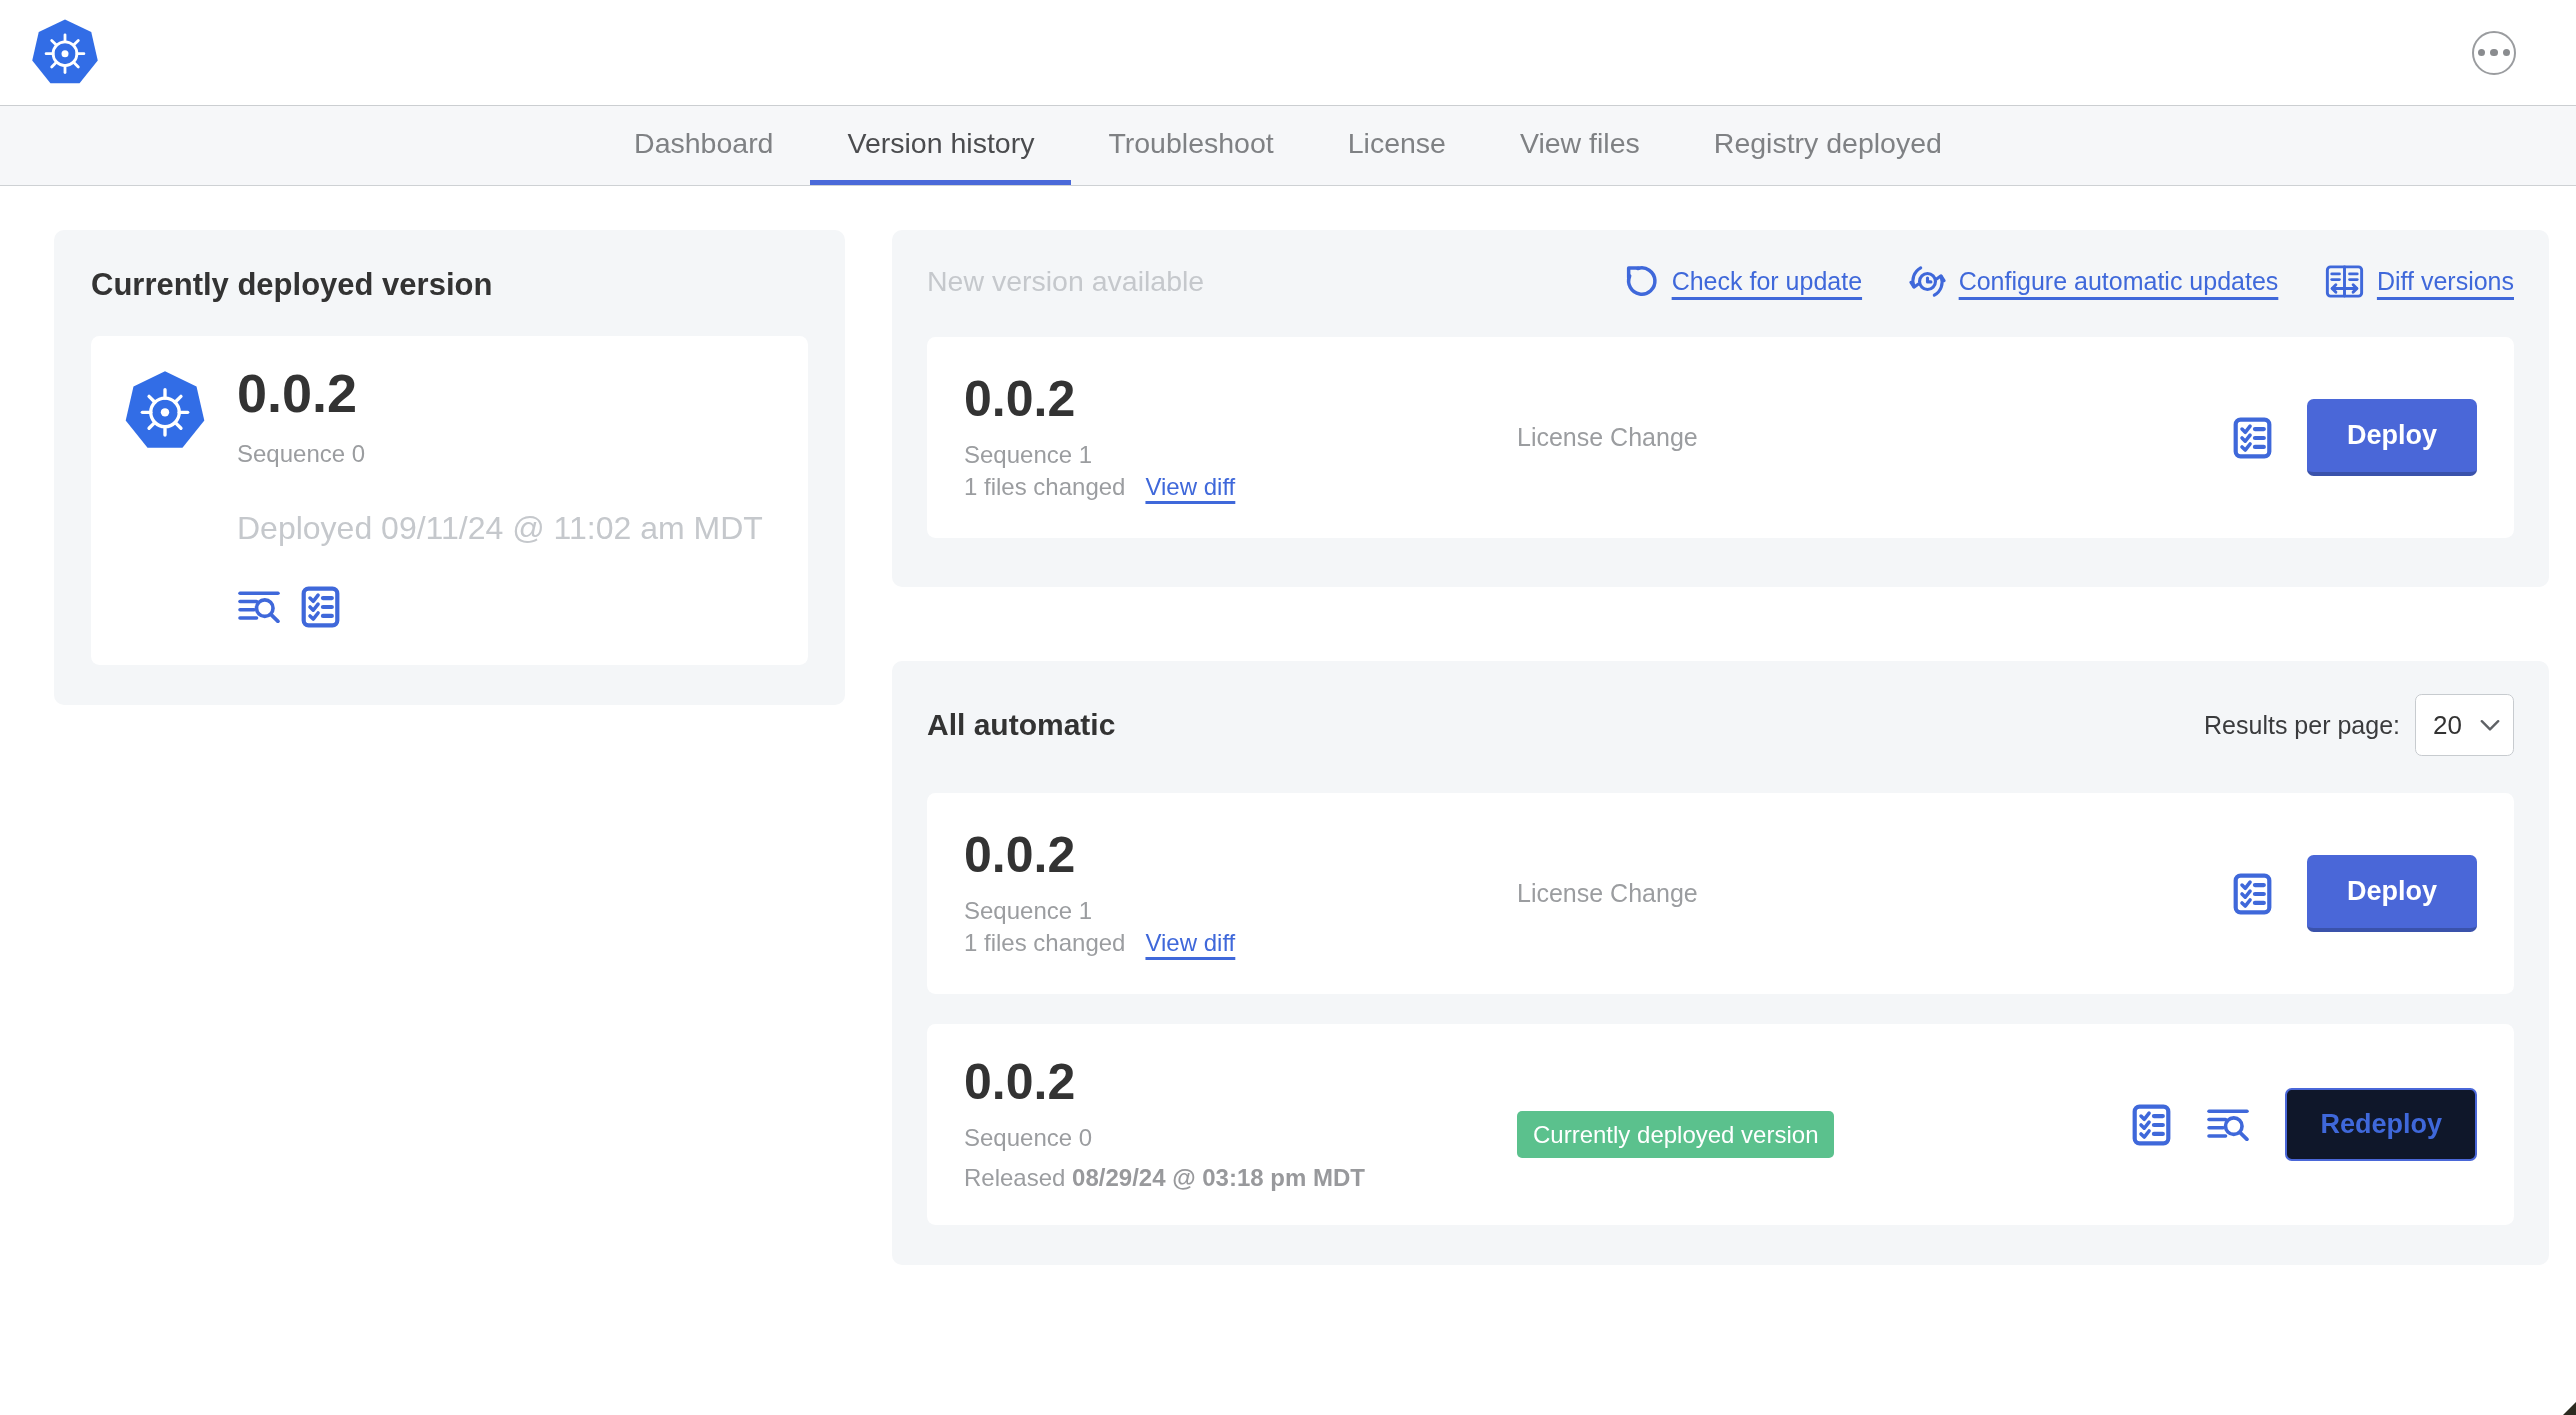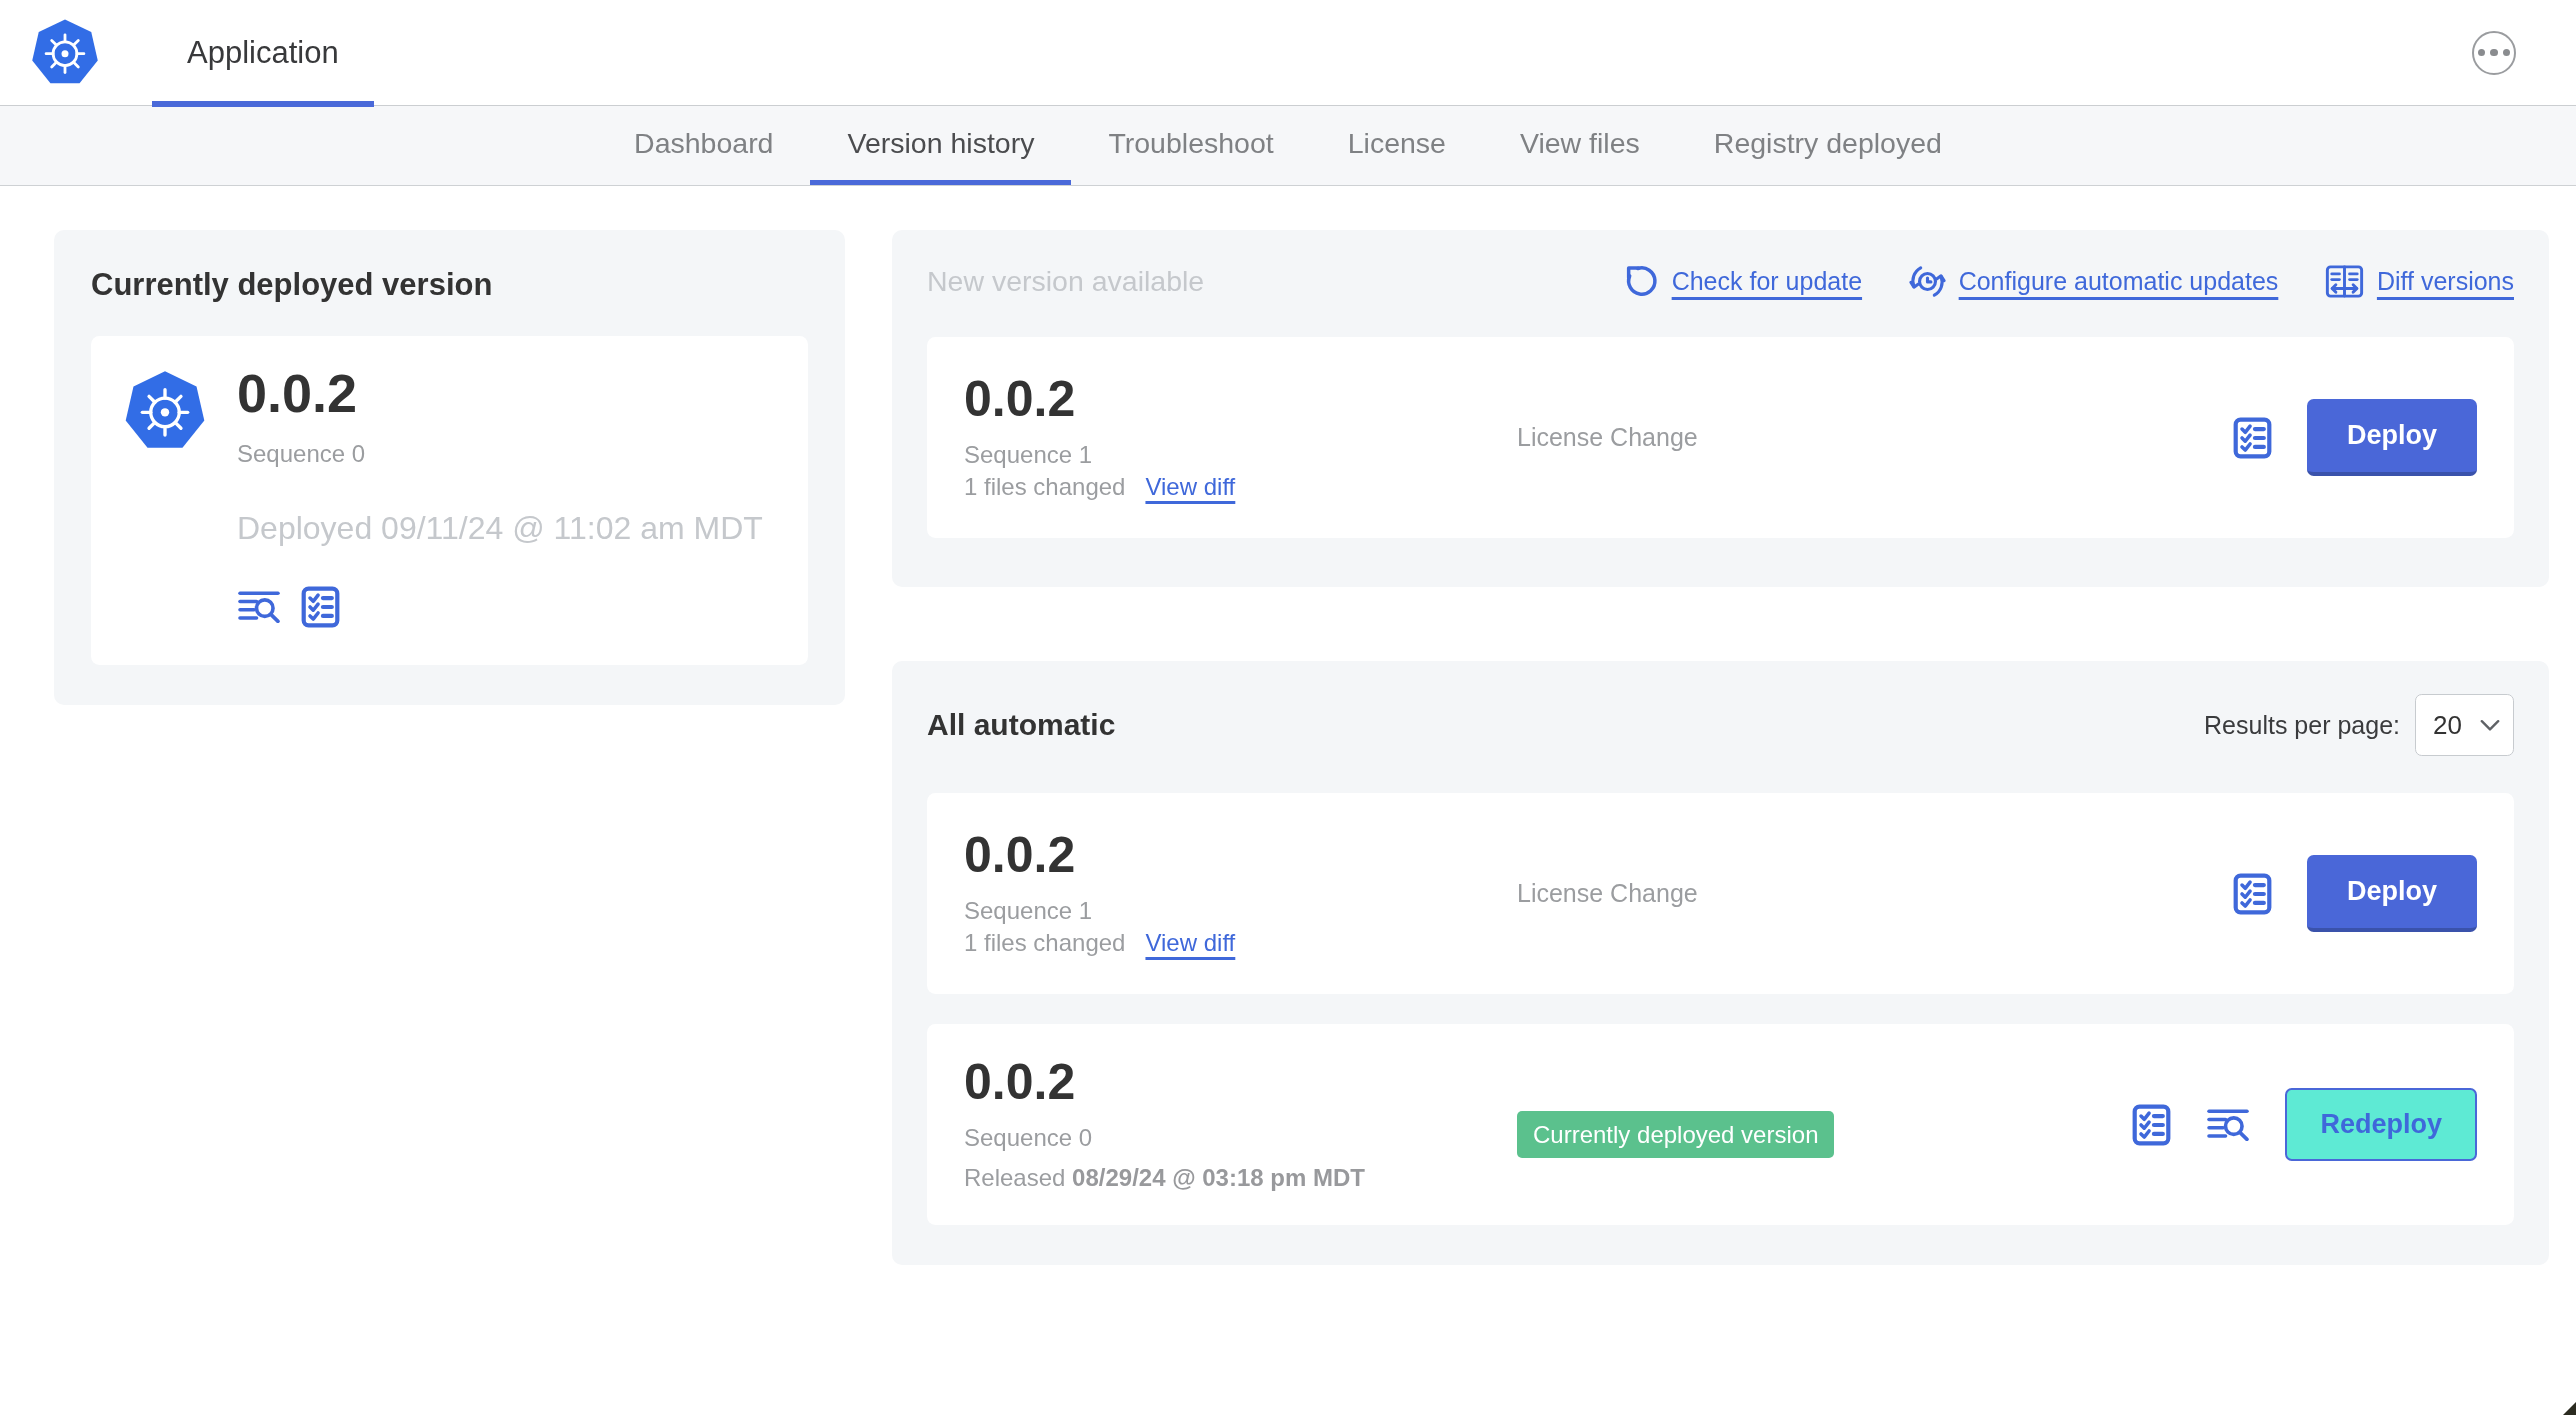--- a/index.html
+++ b/index.html
@@ -49,21 +49,21 @@
   .v-num{font-size:50px;font-weight:700;color:#333;line-height:1;}
   .v-seq{margin-top:17px;font-size:24px;color:#9b9da0;}
   .v-files{margin-top:4px;font-size:24px;color:#9b9da0;display:flex;align-items:baseline;gap:20px;}
   .view-diff{color:#3f68da;font-weight:500;text-decoration:underline;text-decoration-thickness:2.5px;text-underline-offset:5.9px;cursor:pointer;}
   .v-released{margin-top:11.7px;font-size:24px;color:#9b9da0;}
   .v-released b{font-weight:700;color:#98999c;}
   .v-mid{flex:1;font-size:25px;color:#9b9da0;font-weight:500;}
   .badge-green{display:inline-block;margin-top:20px;background:#5bc18d;color:#fff;font-size:24px;font-weight:400;padding:9.2px 16px;border-radius:5px;}
   .v-right{display:flex;align-items:center;gap:35px;color:#3f68da;}
   .btn-primary{background:#4a67d8;border:none;border-bottom:4.2px solid #3a52ab;color:#fff;font-size:27px;font-weight:700;padding:21px 40px;border-radius:6.7px;cursor:pointer;font-family:inherit;}
-  .btn-outline{background:#5eead4;border:2.5px solid #4a67d8;color:#3f68da;font-size:27px;font-weight:600;padding:19px 33px;border-radius:6.7px;cursor:pointer;font-family:inherit;}
+  .btn-outline{background:#0f172a;border:2.5px solid #4a67d8;color:#3f68da;font-size:27px;font-weight:600;padding:19px 33px;border-radius:6.7px;cursor:pointer;font-family:inherit;}
 
   .all-panel{margin-top:74px;padding:33px 35px 40px;}
   .all-panel h2{margin:0;font-size:30px;font-weight:700;color:#333;}
   .rpp{display:flex;align-items:center;gap:15px;font-size:25px;color:#3a3b3d;}
   .select{width:99px;height:62px;background:#fff;border:1.7px solid #c7cbcf;border-radius:6.7px;display:flex;align-items:center;justify-content:space-between;padding:0 13.4px 0 17px;font-size:26px;color:#333;cursor:pointer;box-sizing:border-box;}
   .all-panel .version-row + .version-row{margin-top:30px;}
 
   
   .footer{margin-top:57px;flex-grow:0;height:84px;background:#f4f6f8;display:flex;align-items:center;justify-content:center;font-size:24px;color:#9b9da0;}
 
@@ -86,23 +86,20 @@
             <line x1="50" y1="68" x2="50" y2="78"></line>
           <line x1="33" y1="51" x2="23" y2="51"></line>
             <line x1="67" y1="51" x2="77" y2="51"></line>
           <line x1="62" y1="39" x2="69" y2="32"></line>
             <line x1="38" y1="39" x2="31" y2="32"></line>
           <line x1="62" y1="63" x2="69" y2="70"></line>
             <line x1="38" y1="63" x2="31" y2="70"></line>
         </g>
         <circle cx="50" cy="51" r="5" fill="#fff"></circle>
       </svg>
-    </div>
-    <div class="app-tab">
-      <span class="app-title">Application</span>
     </div>
     <div class="more-btn">
       <span style="display:flex;gap:5px;">
           <i></i>
           <i></i>
           <i></i>
         </span>
     </div>
   </header>
 

